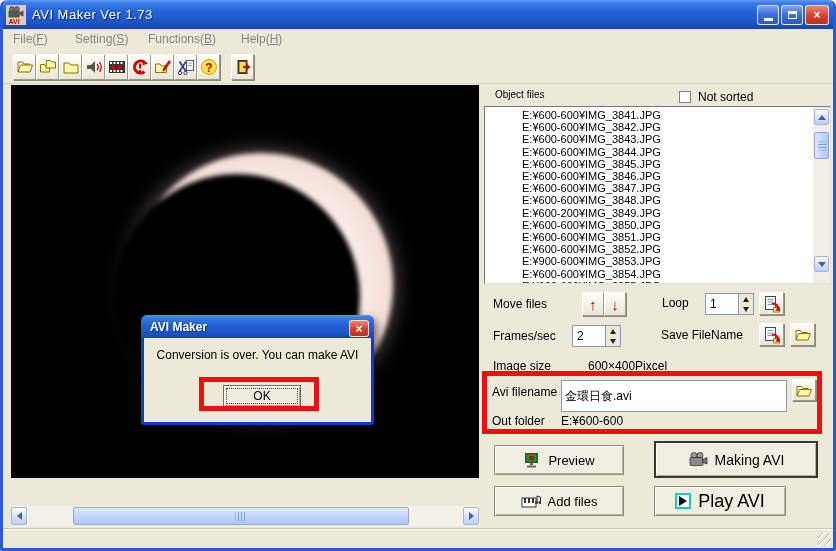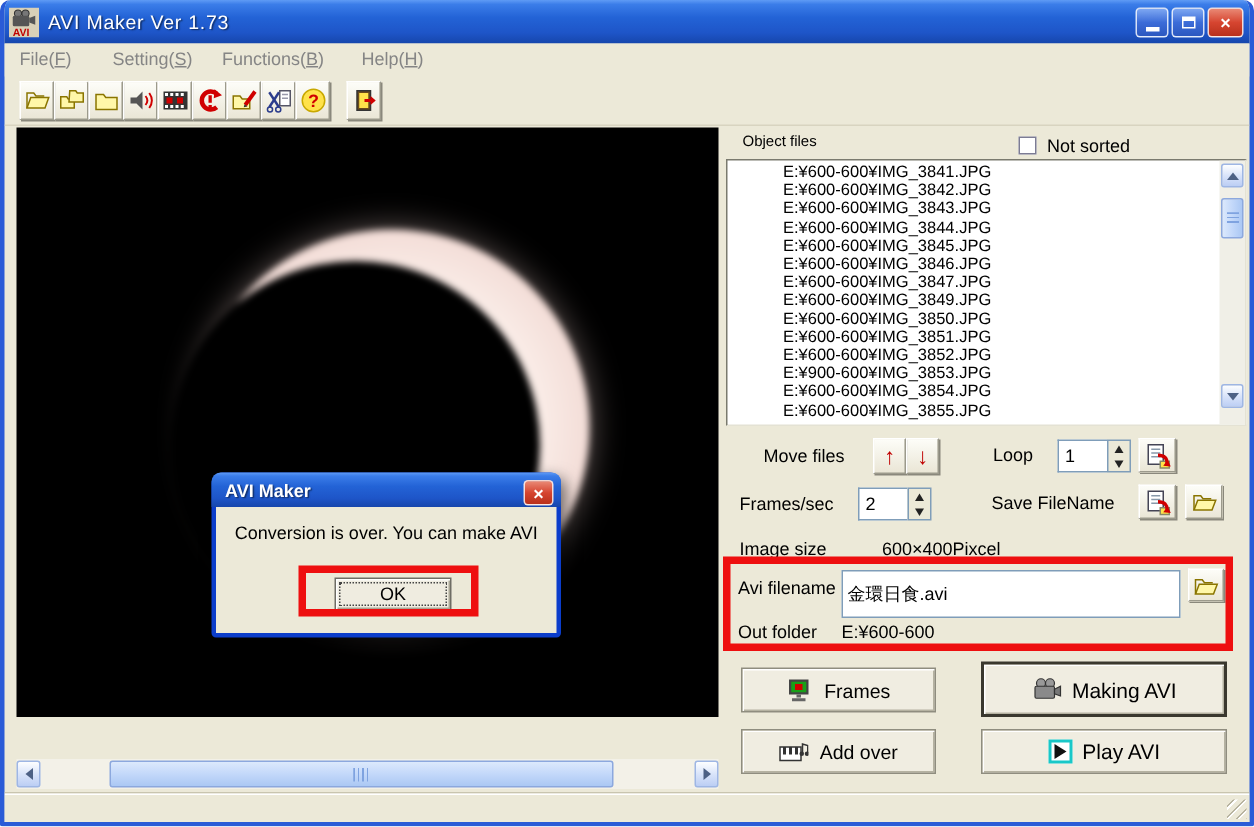--- a/index.html
+++ b/index.html
@@ -239,42 +239,43 @@
   <div class="listbox">
     <div class="file-rows">
 
     <div class="file-row">E:¥600-600¥IMG_3841.JPG</div>
         <div class="file-row">E:¥600-600¥IMG_3842.JPG</div>
         <div class="file-row">E:¥600-600¥IMG_3843.JPG</div>
         <div class="file-row">E:¥600-600¥IMG_3844.JPG</div>
         <div class="file-row">E:¥600-600¥IMG_3845.JPG</div>
         <div class="file-row">E:¥600-600¥IMG_3846.JPG</div>
         <div class="file-row">E:¥600-600¥IMG_3847.JPG</div>
-        <div class="file-row">E:¥600-600¥IMG_3849.JPG</div>
+        <div class="file-row">E:¥600-600¥IMG_3848.JPG</div>
+        <div class="file-row">E:¥600-200¥IMG_3849.JPG</div>
         <div class="file-row">E:¥600-600¥IMG_3850.JPG</div>
         <div class="file-row">E:¥600-600¥IMG_3851.JPG</div>
         <div class="file-row">E:¥600-600¥IMG_3852.JPG</div>
         <div class="file-row">E:¥900-600¥IMG_3853.JPG</div>
         <div class="file-row">E:¥600-600¥IMG_3854.JPG</div>
         <div class="file-row">E:¥600-600¥IMG_3855.JPG</div>
       </div>
     <div class="vscroll">
       <span class="sb-arrow" style="left:1px;top:2px;width:15px;height:16px">
           <span class="tri up"></span>
         </span>
       <span class="vthumb" style="top:25px;height:27px">
           <span class="vgrip"></span>
         </span>
       <span class="sb-arrow" style="left:1px;top:149px;width:15px;height:16px">
           <span class="tri down"></span>
         </span>
     </div>
   </div>
 
-  <span class="lbl" style="left:506px;top:297px">Move files</span>
+  <span class="lbl" style="left:490px;top:297px">Move files</span>
   <span class="movebtn" style="left:579px;top:292px">
       <span>↑</span>
     </span>
   <span class="movebtn" style="left:601px;top:292px">
       <span>↓</span>
     </span>
   <span class="lbl" style="left:659px;top:296px">Loop</span>
   <span class="spin" style="left:702px;top:293px">
     <span class="spin-val">1</span>
     <span class="spin-arrows">
@@ -345,44 +346,44 @@
   <div class="redrect" style="left:479px;top:371px;width:340px;height:63px"></div>
 
   <button class="btn" style="left:491px;top:445px;width:130px;height:30px">
     <svg class="ico" width="18" height="17">
         <rect x="2" y="1" width="13" height="10" fill="#444"></rect>
         <rect x="3.5" y="2.5" width="10" height="7" fill="#18A018"></rect>
         <rect x="6" y="4" width="5" height="4" fill="#D00000"></rect>
         <rect x="7" y="11" width="3" height="2" fill="#666"></rect>
         <rect x="4" y="13.5" width="9" height="2" fill="#666"></rect>
       </svg>
-    <span>Frames</span>
+    <span>Preview</span>
   </button>
   <button class="btn default" style="left:651px;top:441px;width:164px;height:37px;font-size:14px">
     <svg class="ico" width="20" height="17">
         <circle cx="6" cy="4.5" r="3" fill="#999" stroke="#333" stroke-width="0.8"></circle>
         <circle cx="12" cy="4.5" r="3" fill="#999" stroke="#333" stroke-width="0.8"></circle>
         <rect x="2" y="6.5" width="13" height="8" rx="1" fill="#8a8a8a" stroke="#333" stroke-width="0.8"></rect>
         <polygon points="15,8.5 19,6.5 19,13 15,11.5" fill="#777" stroke="#333" stroke-width="0.8"></polygon>
       </svg>
     <span>Making AVI</span>
   </button>
   <button class="btn" style="left:491px;top:486px;width:130px;height:30px">
     <svg class="ico" width="20" height="15">
         <rect x="1" y="4" width="14" height="9" fill="#fff" stroke="#333"></rect>
         <rect x="3" y="4" width="2" height="5" fill="#333"></rect>
         <rect x="7" y="4" width="2" height="5" fill="#333"></rect>
         <rect x="11" y="4" width="2" height="5" fill="#333"></rect>
         <path d="M16 8 V2 l3.5 1 V8" stroke="#333" fill="none"></path>
         <circle cx="15.5" cy="8.5" r="1.5" fill="#333"></circle>
         <circle cx="19" cy="8.5" r="1.5" fill="#333"></circle>
       </svg>
-    <span>Add over</span>
+    <span>Add files</span>
   </button>
-  <button class="btn" style="left:651px;top:486px;width:164px;height:30px;font-size:14px">
+  <button class="btn" style="left:651px;top:486px;width:132px;height:30px;font-size:18px">
     <span style="display:inline-flex;width:16px;height:16px;border:2px solid #19C8C8;background:#fff;align-items:center;justify-content:center">
         <span style="width:0;height:0;border-top:5px solid transparent;border-bottom:5px solid transparent;border-left:8px solid #111"></span>
       </span>
     <span>Play AVI</span>
   </button>
 
   <div class="dialog">
     <div class="dlg-title xp-grad">
       <span class="dlg-title-text">AVI Maker</span>
     </div>

